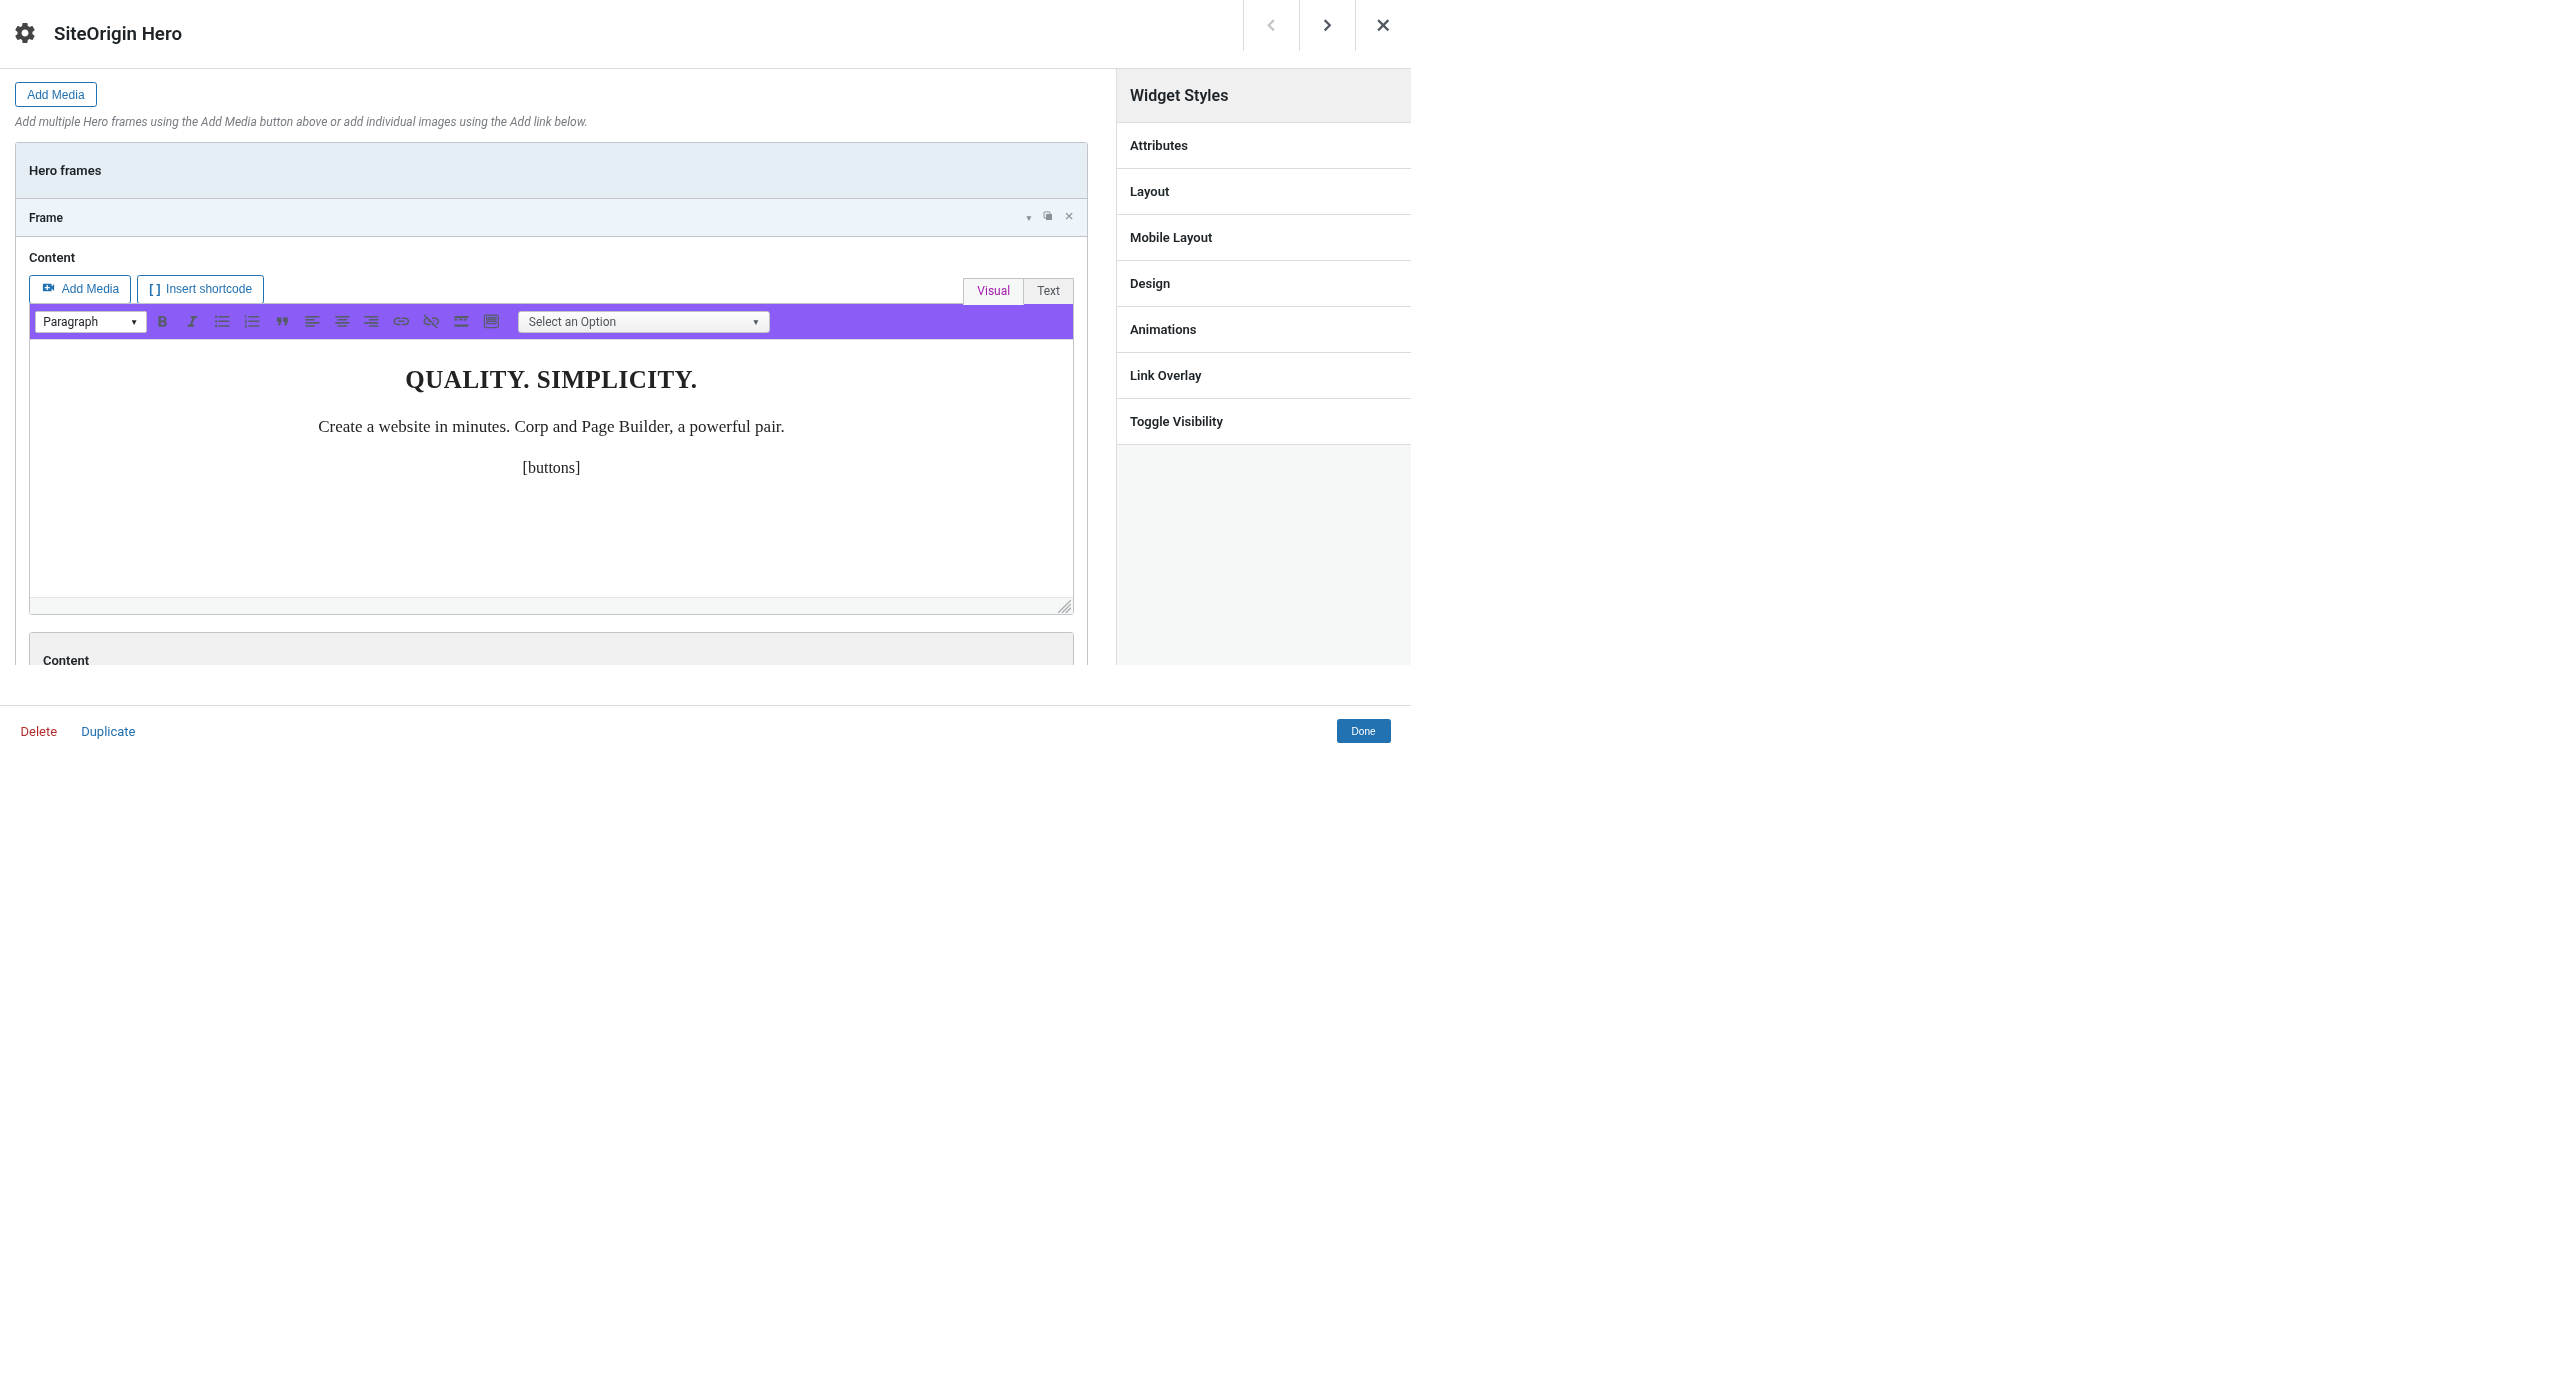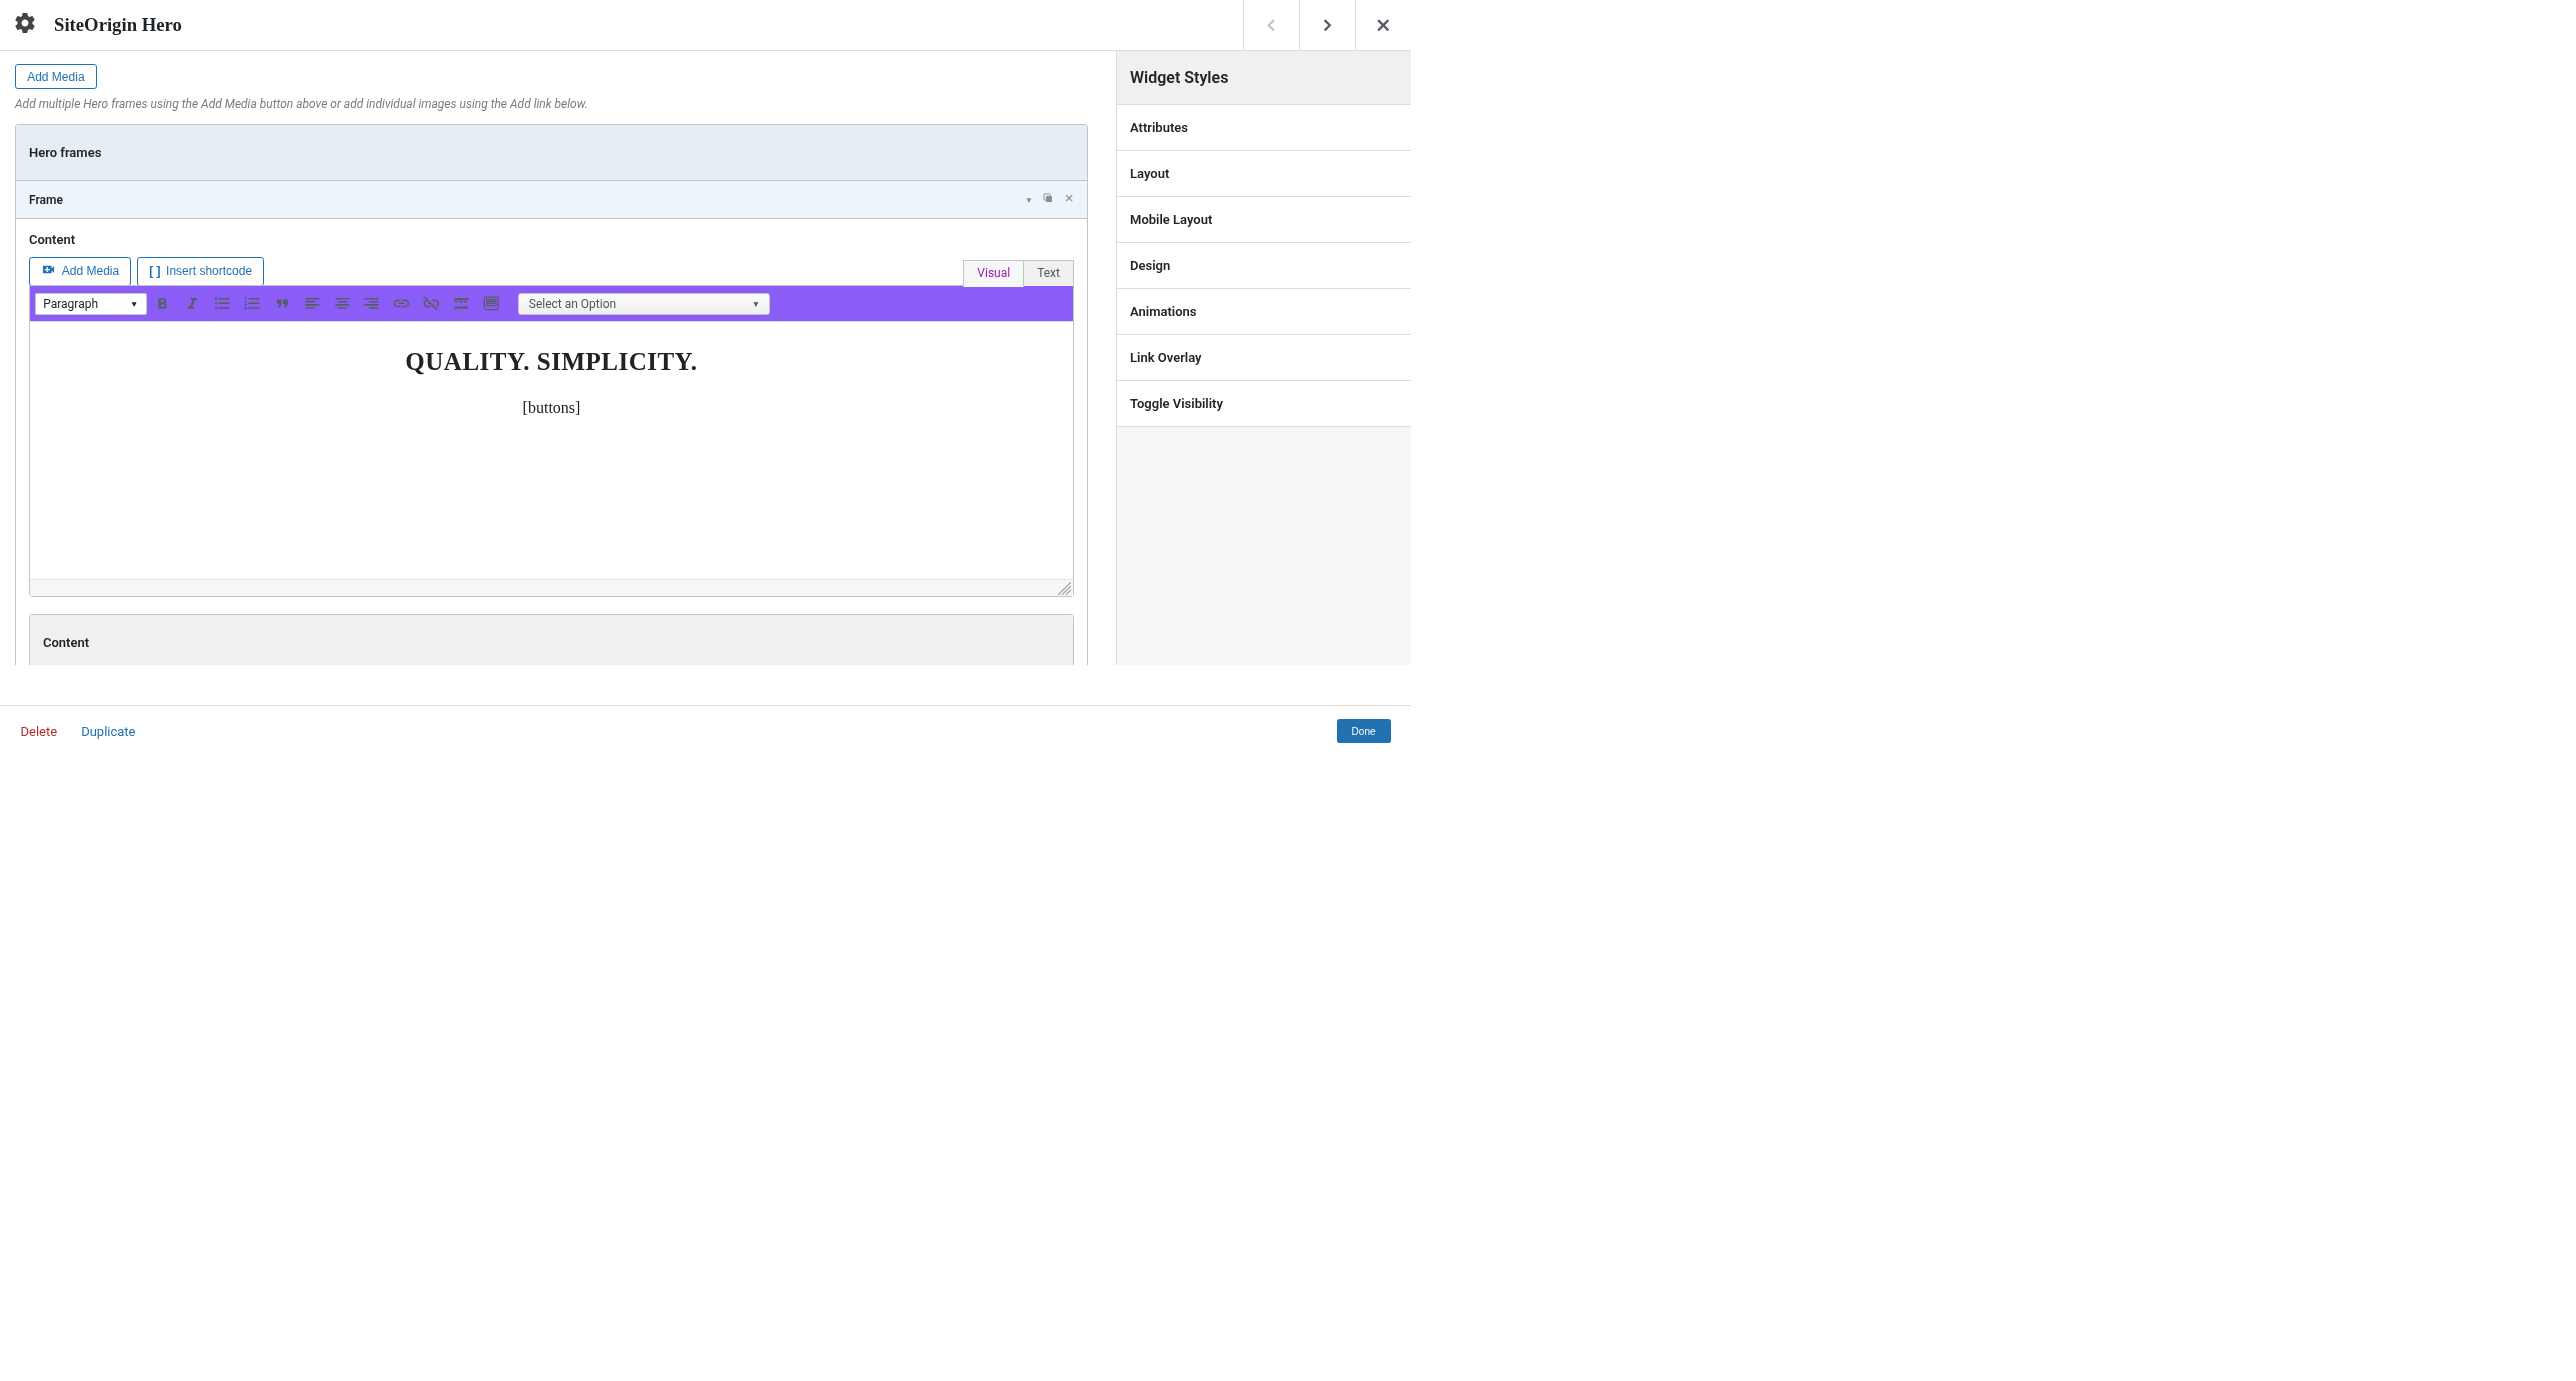--- a/index.html
+++ b/index.html
@@ -1,20 +1,20 @@
 <!DOCTYPE html>
 <html><head>
 <meta charset="utf-8">
 <style>
   * { box-sizing: border-box; margin: 0; padding: 0; }
   html, body { width: 100%; height: 100%; font-family: -apple-system, BlinkMacSystemFont, "Segoe UI", Roboto, sans-serif; font-size: 12px; color: #1d2327; background: #fff; }
   body { display: flex; flex-direction: column; height: 756px; width: 1411px; overflow: hidden; }
 
   
-  .topbar { display: flex; height: 51px; border-bottom: 0.9px solid #dcdcde; font-family: Liberation Serif, serif; }
+  .topbar { display: flex; height: 69px; border-bottom: 0.9px solid #dcdcde; }
   .topbar-left { display: flex; align-items: center; gap: 17px; padding-left: 13px; flex: 1; }
   .gear-svg { width: 24px; height: 24px; fill: #444; }
   .topbar-title { font-size: 18.7px; font-weight: 600; color: #1d2327; }
   .topbar-right { display: flex; height: 100%; }
   .topbar-btn { width: 56px; height: 51px; display:flex; align-items:center; justify-content:center; border-left: 0.9px solid #dcdcde; cursor: pointer; color: #50575e; }
   .topbar-btn.disabled { color: #c3c4c7; cursor: default; }
   .topbar-btn svg { width: 20.5px; height: 20.5px; }
 
   
   .mainrow { display: flex; flex: 1; min-height: 0; }
@@ -242,20 +242,21 @@
                   </svg>
                 </div>
               <div class="opt-select">
                 <span>Select an Option</span>
                 <span class="tri-down">▼</span>
               </div>
             </div>
 
             <div class="editor-body">
               <h2>QUALITY. SIMPLICITY.</h2>
+              <p>Create a website in minutes. Corp and Page Builder, a powerful pair.</p>
               <p class="shortcode">[buttons]</p>
             </div>
 
             <div class="resize-handle">
               <svg viewBox="0 0 10 10">
                   <path d="M0 10 L10 0 M3 10 L10 3 M6 10 L10 6" stroke="#a7aaad" stroke-width="1"></path>
                 </svg>
             </div>
           </div>
 

